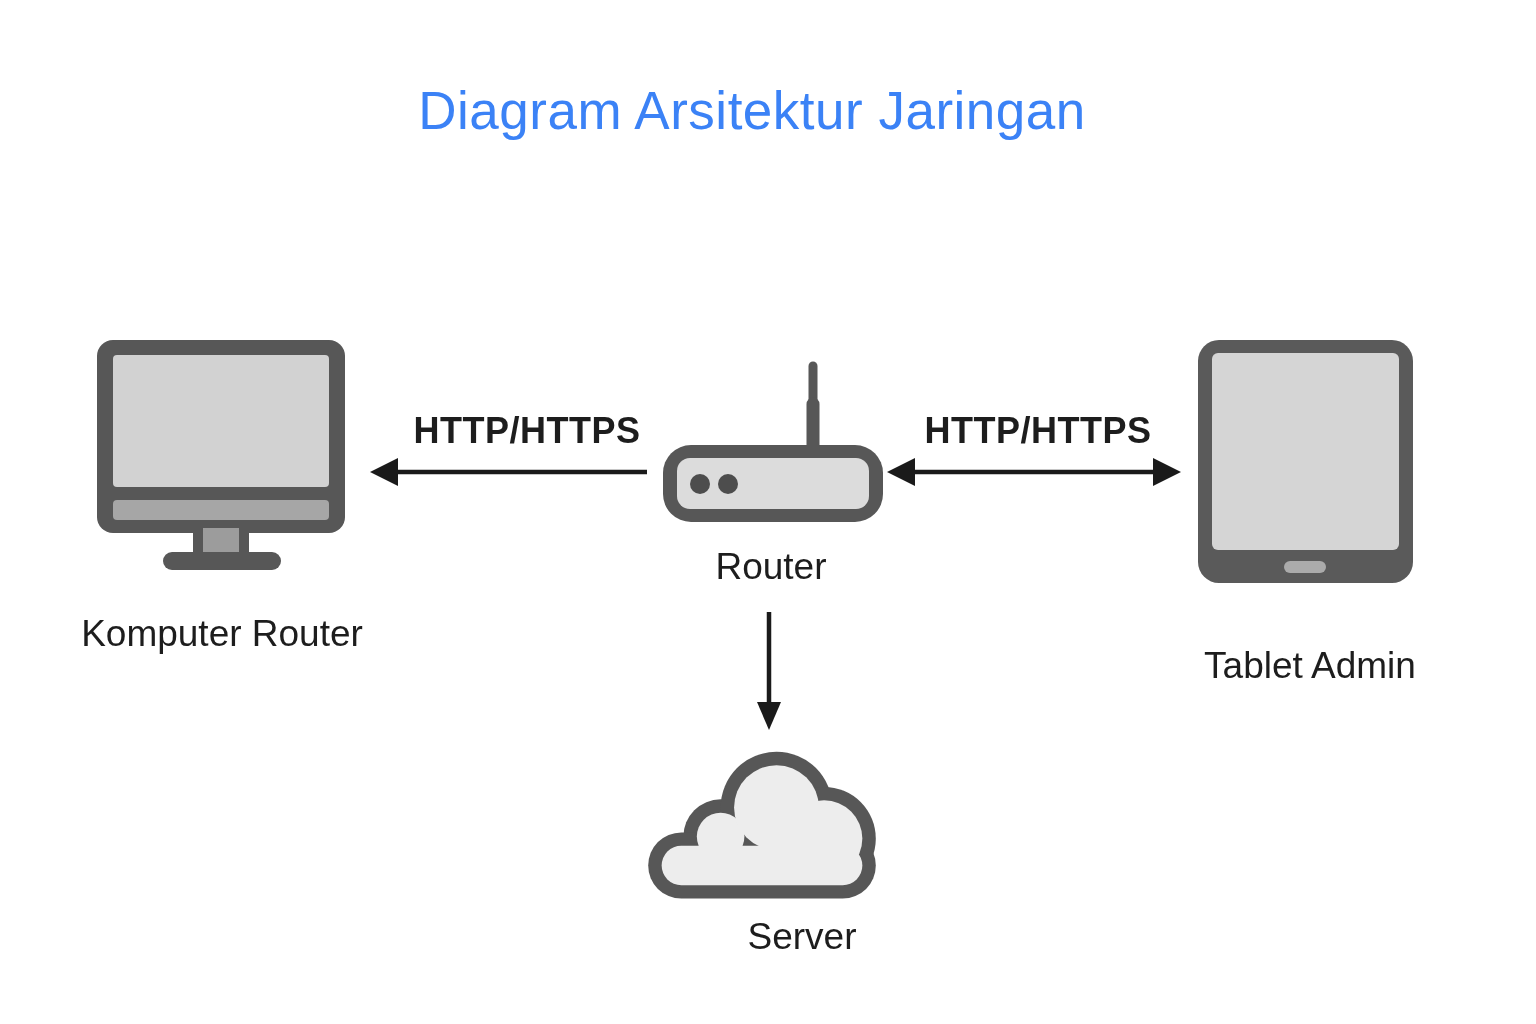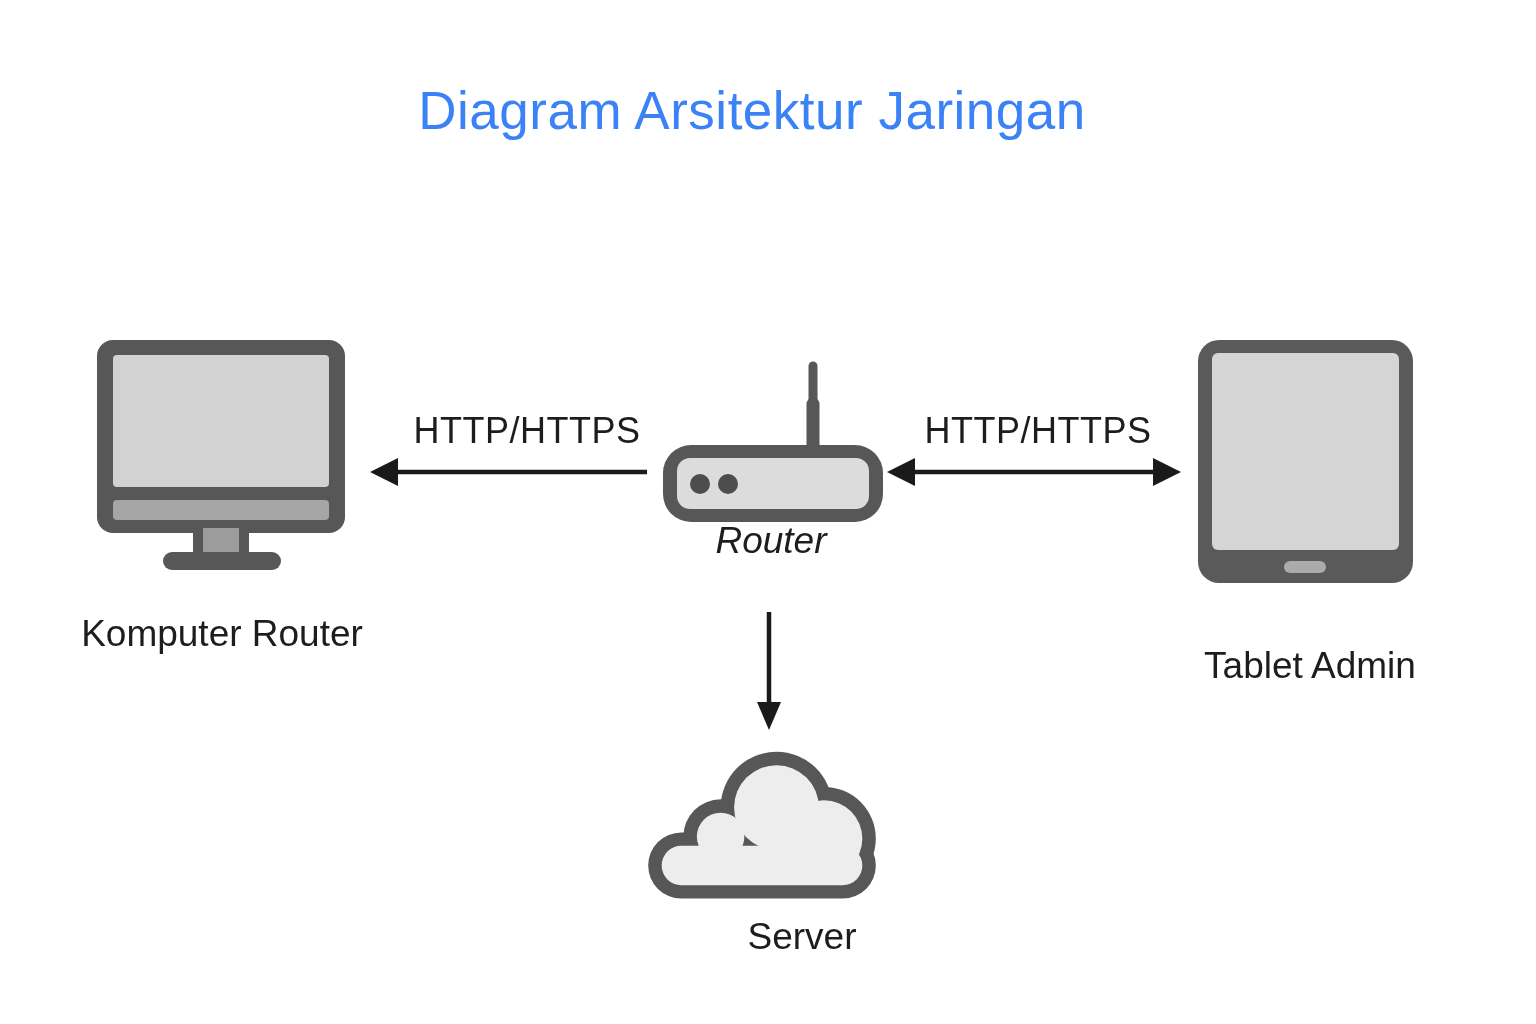--- a/index.html
+++ b/index.html
@@ -30,21 +30,21 @@
     margin-top:28px;
   }
   .node-label{
     font-size:37px;
     font-weight:500;
     white-space:nowrap;
     color:var(--text);
   }
   .edge-label{
     font-size:36px;
-    font-weight:400;
+    font-weight:700;
     letter-spacing:0.5px;
     white-space:nowrap;
     color:var(--text);
   }
   svg{display:block;overflow:visible;}
   .ic-dark{fill:var(--icon-dark);}
   .ic-body{fill:var(--icon-body);}
   .ic-screen{fill:#d2d2d2;}
   .ic-screen2{fill:#d5d5d5;}
   .ic-router-face{fill:#dcdcdc;}
@@ -89,21 +89,21 @@
     <svg width="220" height="166" viewBox="0 0 220 166">
       <line class="stroke-dark" x1="150" y1="10" x2="150" y2="52" stroke-width="9" stroke-linecap="round"></line>
       <line class="stroke-dark" x1="150" y1="48" x2="150" y2="95" stroke-width="13" stroke-linecap="round"></line>
       <rect class="ic-dark" x="0" y="89" width="220" height="77" rx="28"></rect>
       <rect class="ic-router-face" x="14" y="102" width="192" height="51" rx="13"></rect>
       <circle class="ic-dot" cx="37" cy="128" r="10"></circle>
       <circle class="ic-dot" cx="65" cy="128" r="10"></circle>
     </svg>
   </span>
 </div>
-<div class="abs center-x node-label" style="left:771px;top:541px;font-style:italic;">Router</div>
+<div class="abs center-x node-label" style="left:771px;top:567px;">Router</div>
 
 <div class="abs center-x edge-label" style="left:1038px;top:431px;">HTTP/HTTPS</div>
 <div class="abs" style="left:882px;top:454px;">
   <svg width="304" height="36" viewBox="0 0 304 36">
     <line class="arrow-line" x1="28" y1="18" x2="276" y2="18"></line>
     <polygon class="arrow-head" points="5,18 33,4 33,32"></polygon>
     <polygon class="arrow-head" points="299,18 271,4 271,32"></polygon>
   </svg>
 </div>
 

